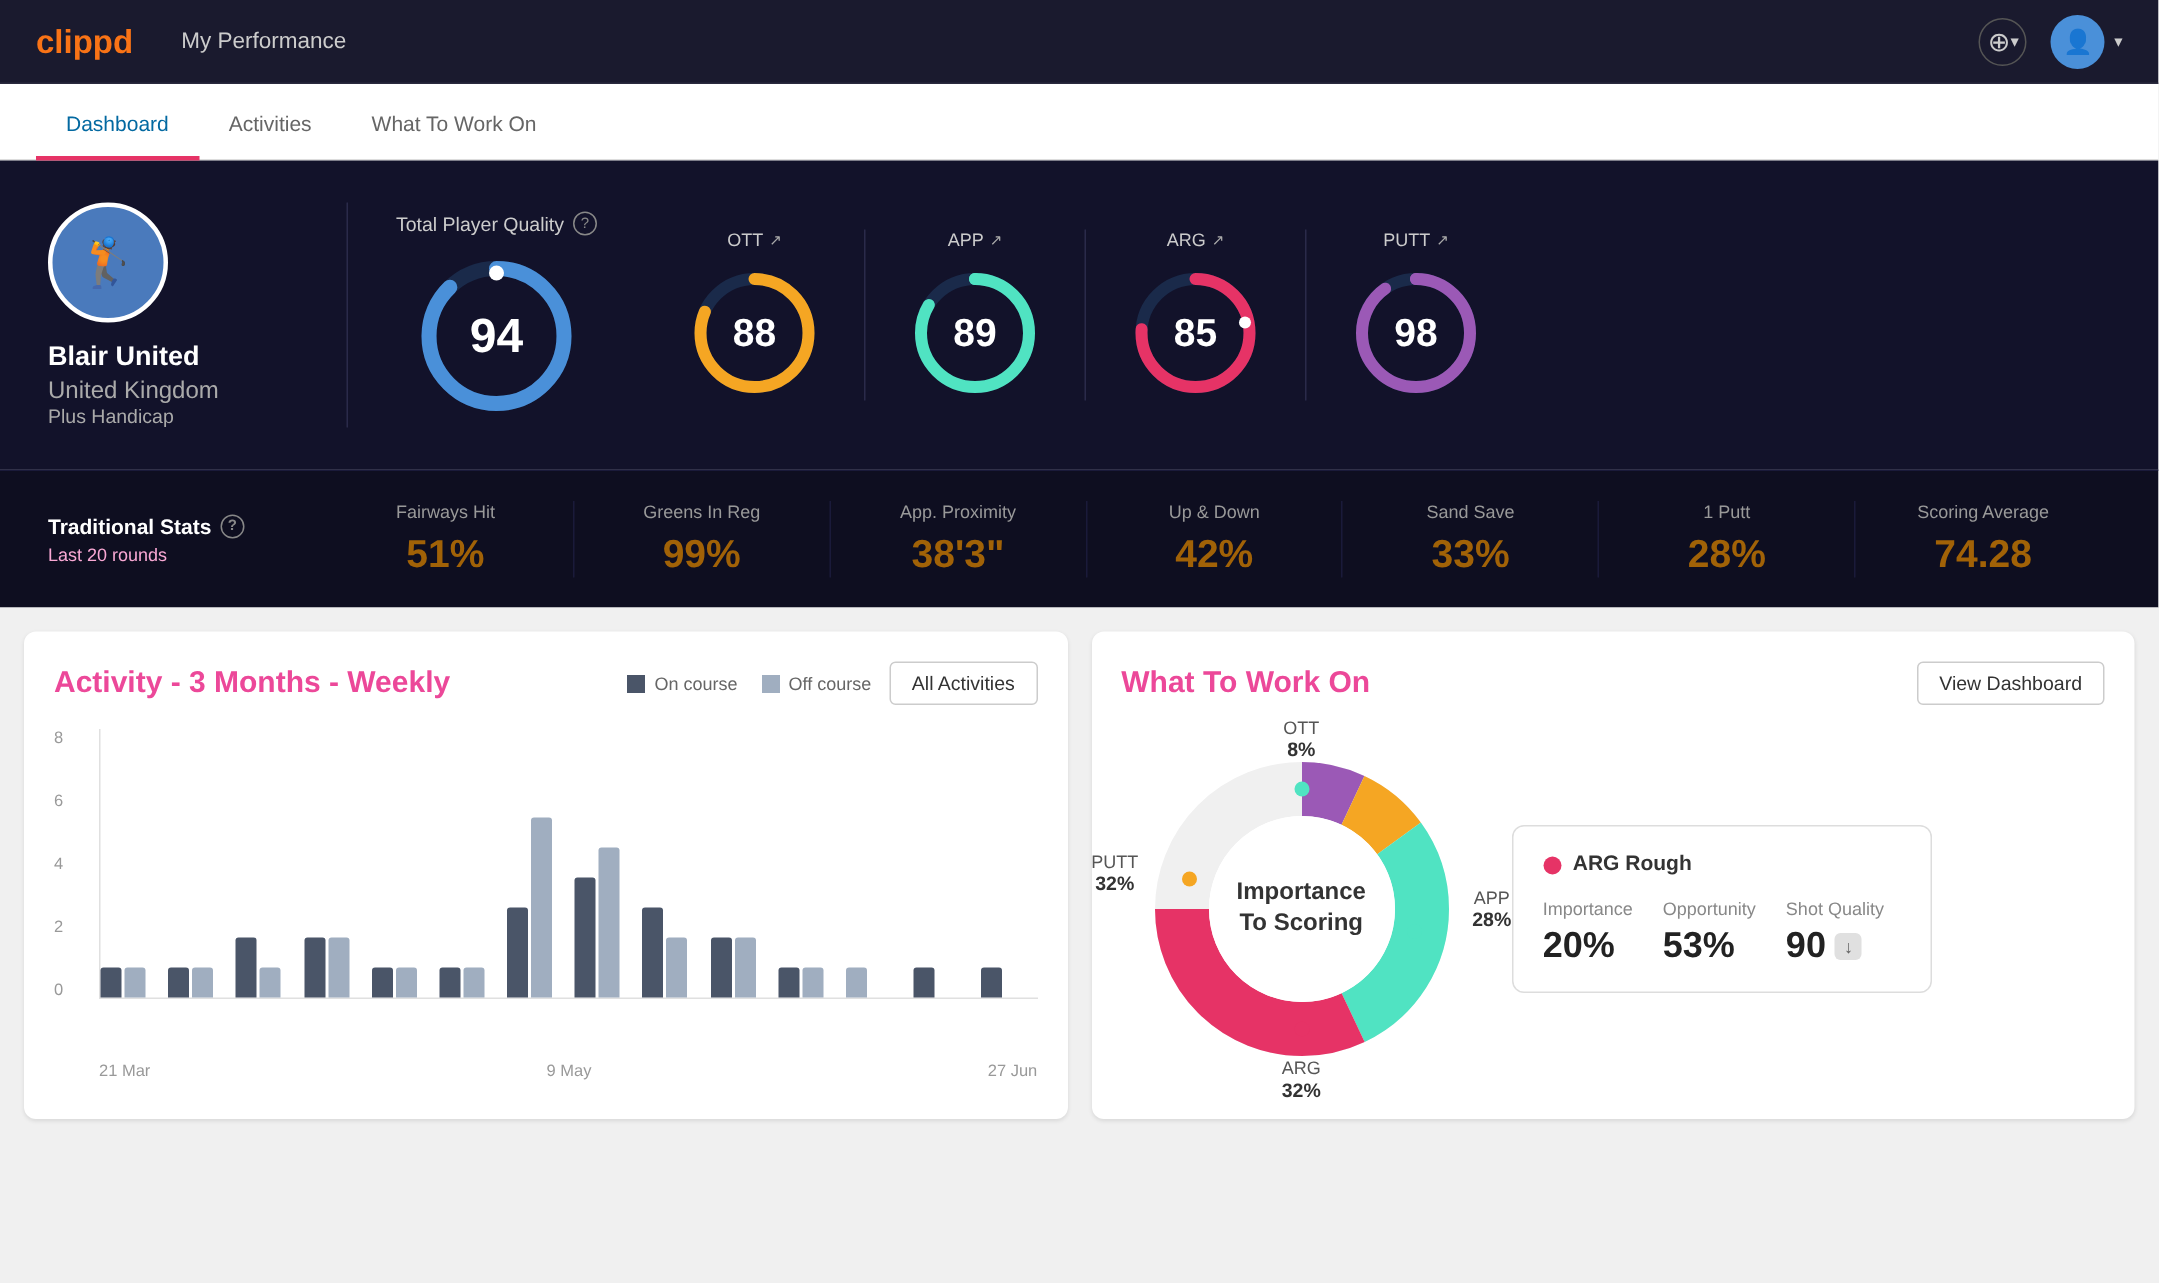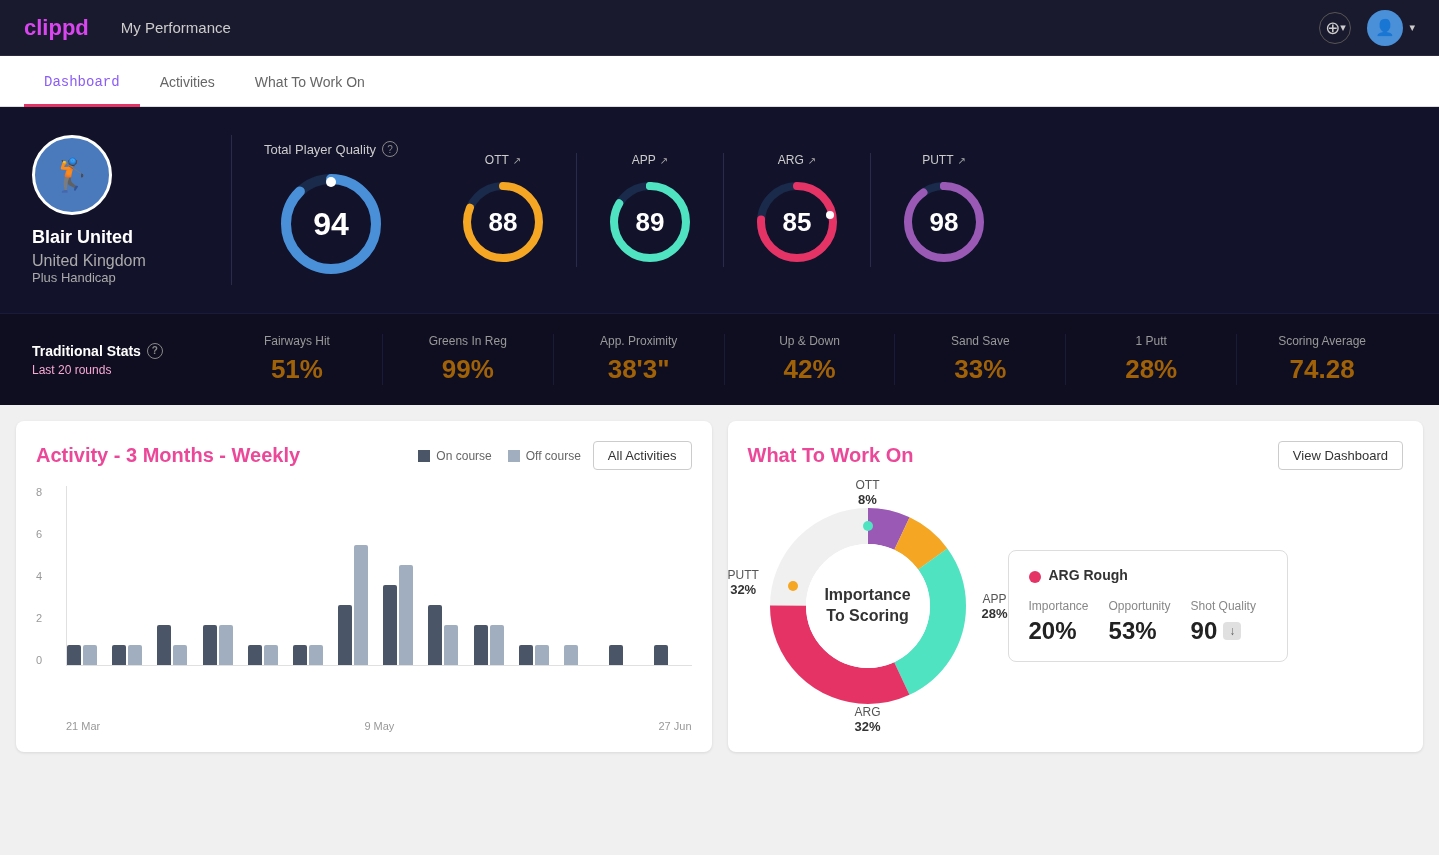--- a/index.html
+++ b/index.html
@@ -7,21 +7,21 @@
 
     
     .header {
       background: #1a1a2e;
       display: flex;
       align-items: center;
       padding: 0 24px;
       height: 56px;
       border-bottom: 1px solid #2a2a3e;
     }
-    .logo { color: #d946ef; font-size: 22px; font-weight: 700; margin-right: 32px; }
+    .logo { color: #f97316; font-size: 22px; font-weight: 700; margin-right: 32px; }
     .header-title { color: #ccc; font-size: 15px; }
     .header-right { margin-left: auto; display: flex; align-items: center; gap: 16px; }
     .header-icon-btn {
       background: none; border: 1px solid #555; border-radius: 50%; width: 32px; height: 32px;
       display: flex; align-items: center; justify-content: center; cursor: pointer; color: #ccc; font-size: 18px;
     }
     .avatar-btn {
       width: 36px; height: 36px; border-radius: 50%; overflow: hidden; cursor: pointer;
       background: #4a90d9; display: flex; align-items: center; justify-content: center;
     }
@@ -35,21 +35,21 @@
       border-bottom: 1px solid #ddd;
     }
     .nav-tab {
       padding: 18px 20px 14px;
       font-size: 14px;
       color: #666;
       cursor: pointer;
       border-bottom: 3px solid transparent;
       margin-bottom: -1px;
     }
-    .nav-tab.active { color: #8b5cf6; border-bottom-color: #e63366; font-weight: 500; font-family: Liberation Mono, monospace; }
+    .nav-tab.active { color: #0369a1; border-bottom-color: #e63366; font-weight: 500; }
 
     
     .hero {
       background: #12122a;
       padding: 28px 32px;
       display: flex;
       align-items: center;
       gap: 0;
     }
     .player-info {
@@ -148,21 +148,21 @@
     }
 
     
     .chart-area { position: relative; height: 220px; padding-left: 30px; }
     .chart-bars { display: flex; align-items: flex-end; height: 180px; gap: 8px; padding-bottom: 0; border-left: 1px solid #e0e0e0; border-bottom: 1px solid #e0e0e0; }
     .bar-group { display: flex; align-items: flex-end; gap: 2px; flex: 1; }
     .bar { border-radius: 2px 2px 0 0; }
     .bar-oncourse { background: #4a5568; }
     .bar-offcourse { background: #a0aec0; }
     .y-axis { position: absolute; left: 0; top: 0; height: 180px; display: flex; flex-direction: column; justify-content: space-between; font-size: 11px; color: #999; }
-    .x-labels { display: flex; justify-content: space-between; margin-top: 14px; padding-left: 30px; font-size: 11px; color: #999; gap: 20px; }
+    .x-labels { display: flex; justify-content: space-between; margin-top: 2px; padding-left: 30px; font-size: 11px; color: #999; gap: 20px; }
 
     
     .work-on-card {
       flex: 1;
       background: #fff;
       border-radius: 8px;
       padding: 20px;
       box-shadow: 0 1px 3px rgba(0,0,0,0.1);
     }
     .work-on-content { display: flex; gap: 20px; align-items: center; }

